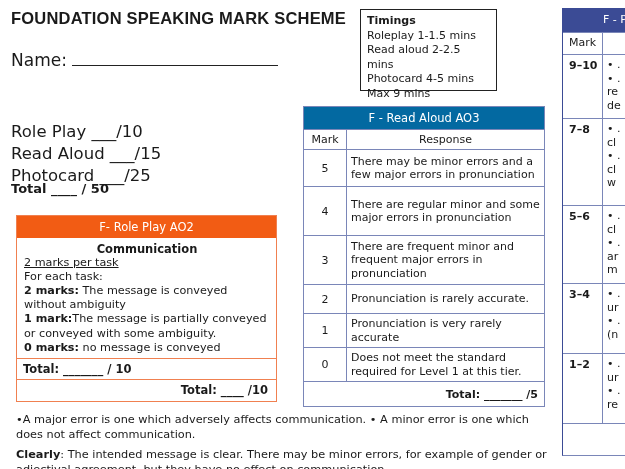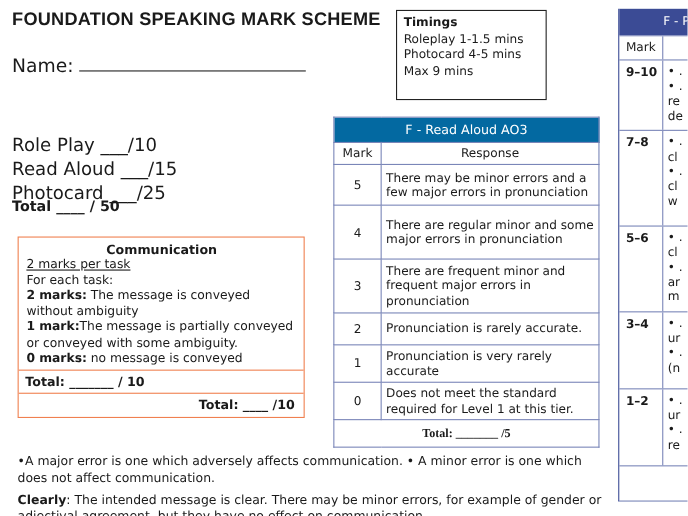--- a/index.html
+++ b/index.html
@@ -24,21 +24,21 @@
     .rp-row { font-size: 11.5px; padding: 3px 6px; border-bottom: 1.5px solid #f08050; font-weight: bold; height: 21px; }
     .rp-foot { font-size: 11.5px; padding: 3px 8px; text-align: right; font-weight: bold; height: 21px; }
 
     
     .readaloud { position: absolute; left: 303px; top: 106px; width: 242px; border-collapse: collapse; font-size: 11px; }
     .readaloud td, .readaloud th { border: 1.2px solid #7a86b8; }
     .ra-head { background: #0369a1; color: #fff; font-weight: normal; height: 23px; text-align: center; font-size: 11.5px; }
     .ra-col { font-weight: normal; height: 20px; text-align: center; }
     .ra-mark { width: 43px; text-align: center; }
     .ra-resp { padding: 2px 4px; line-height: 13.5px; }
-    .ra-total { text-align: center; padding: 2px 6px; font-weight: bold; height: 25px; font-family: Liberation Serif, serif; }
+    .ra-total { text-align: right; padding: 2px 6px; font-weight: bold; height: 25px; }
 
     
     .right-table { position: absolute; left: 562px; top: 8px; width: 80px; border-left: 1.5px solid #3b4b95; border-bottom: 1.2px solid #7a86b8; }
     .rt-head { background: #3b4b95; color: #fff; height: 24px; line-height: 24px; padding-left: 40px; font-size: 11px; white-space: nowrap; overflow: hidden; }
     .rt-row { display: flex; border-top: 1.2px solid #7a86b8; }
     .rt-mark { width: 40px; border-right: 1.2px solid #7a86b8; padding: 4px 0 0 6px; font-size: 11px; font-weight: bold; }
     .rt-col-mark { font-weight: normal; padding-top: 3px; }
     .rt-resp { flex: 1; padding: 3px 4px; font-size: 11px; line-height: 13.5px; white-space: nowrap; overflow: hidden; }
 
     .notes { position: absolute; left: 16px; top: 413px; width: 540px; font-size: 11.3px; line-height: 14.5px; }
@@ -58,25 +58,27 @@
 <div class="scores">
   <div>Role Play ___/10</div>
   <div>Read Aloud ___/15</div>
   <div>Photocard ___/25</div>
 </div>
 <div class="total-main">Total ____ / 50</div>
 
 <div class="timings">
   <div class="t-head">Timings</div>
   <div>Roleplay 1-1.5 mins</div>
+  <div>Read aloud 2-2.5 mins</div>
   <div>Photocard 4-5 mins</div>
   <div>Max 9 mins</div>
 </div>
 
 <div class="roleplay">
+  <div class="rp-head">F- Role Play AO2</div>
   <div class="rp-body">
     <div class="comm">Communication</div>
     <div class="u">2 marks per task</div>
     <div>For each task:</div>
     <div><b>2 marks:</b><span> The message is conveyed without ambiguity</span></div>
     <div><b>1 mark:</b><span>The message is partially conveyed or conveyed with some ambiguity.</span></div>
     <div><b>0 marks:</b><span> no message is conveyed</span></div>
   </div>
   <div class="rp-row">Total: _______ / 10</div>
   <div class="rp-foot">Total: ____ /10</div>

